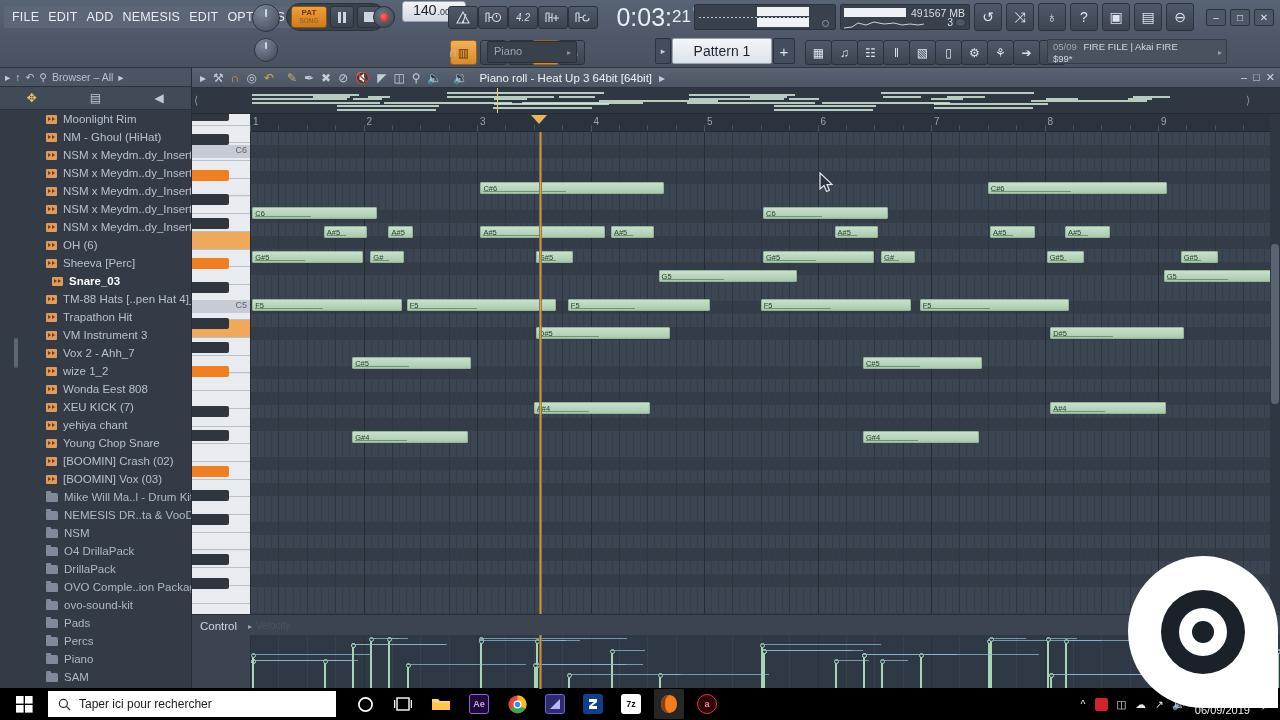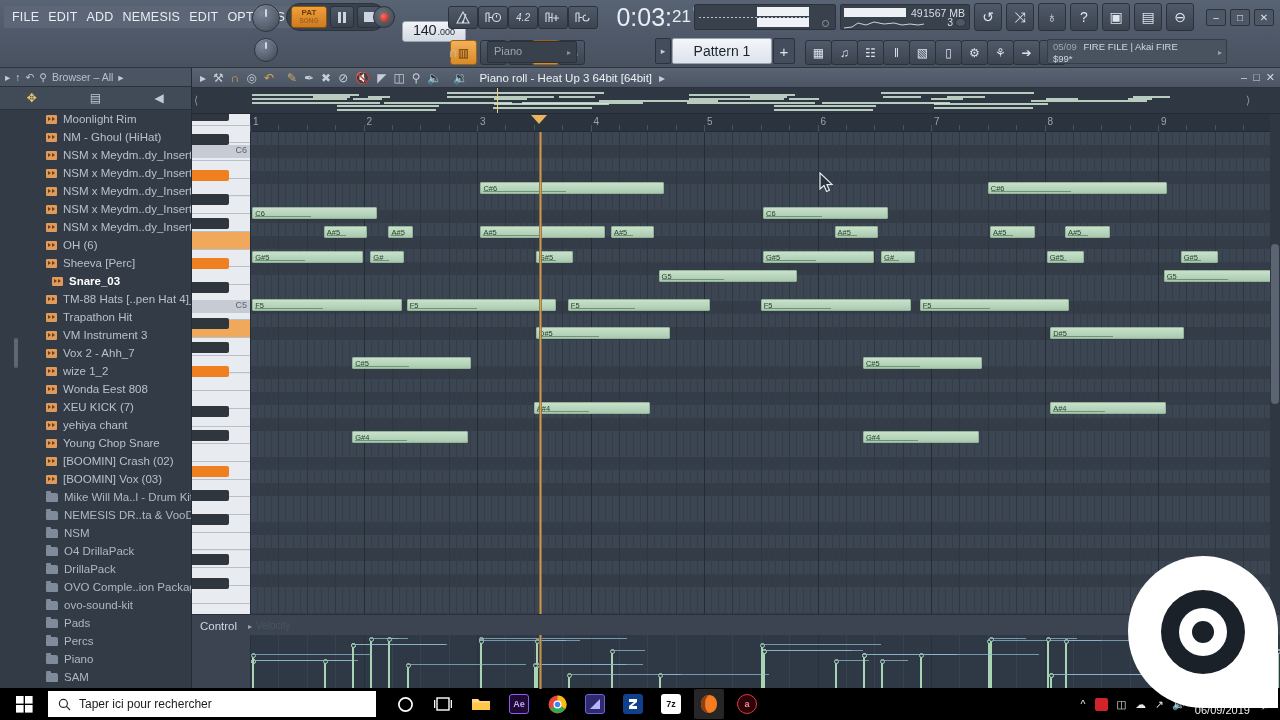--- a/index.html
+++ b/index.html
@@ -84,21 +84,21 @@
     position: absolute; left: 373px; top: 6px; width: 22px; height: 22px;
     border-radius: 50%;
     background: radial-gradient(circle at 40% 35%, #6a737f, #3b424d);
     border: 1px solid #2b323c;
     display: flex; align-items: center; justify-content: center;
   }
   .rec-dot { width: 9px; height: 9px; border-radius: 50%;
     background: radial-gradient(circle at 35% 35%, #ff6b5a, #a3251b); }
 
   .tempo {
-    position: absolute; left: 402px; top: 21px; width: 64px; height: 21px;
+    position: absolute; left: 402px; top: 1px; width: 64px; height: 21px;
     background: linear-gradient(180deg,#f0f3f7,#d4dae2);
     border: 1px solid #9aa3b0; border-radius: 3px;
     display: flex; align-items: baseline; justify-content: center; gap: 1px;
     color: #1d232b;
   }
   .tempo .big { font-size: 14.5px; letter-spacing: -.3px; }
   .tempo .small { font-size: 9px; }
 
   .ibtn {
     position: absolute; top: 6px; width: 30px; height: 23px;
@@ -345,21 +345,21 @@
   
   .cursor { position:absolute; z-index:40; pointer-events:none; }
 
   
   .taskbar {
     position:absolute; left:0; bottom:0; width:1280px; height:32px;
     background:#000000; display:flex; align-items:center;
   }
   .tb-start { width:48px; height:32px; display:flex; align-items:center; justify-content:center; }
   .tb-search {
-    width:328px; height:26px; background:#ffffff; border-radius:0;
+    width:288px; height:26px; background:#ffffff; border-radius:0;
     display:flex; align-items:center; gap:8px; padding-left:10px;
     color:#1b1b1b; font-size:12px;
   }
   .tb-icons { display:flex; align-items:center; gap:8px; margin-left:14px; }
   .tb-ic { width:30px; height:30px; display:flex; align-items:center; justify-content:center;
     border-radius:2px; }
   .tb-ic.active { background:#262626; }
   .tb-tray { position:absolute; right:8px; display:flex; align-items:center; gap:9px;
     color:#e9e9e9; font-size:10.5px; }
   .tb-clock { text-align:center; line-height:12px; font-size:11px; color:#f0f0f0; }

